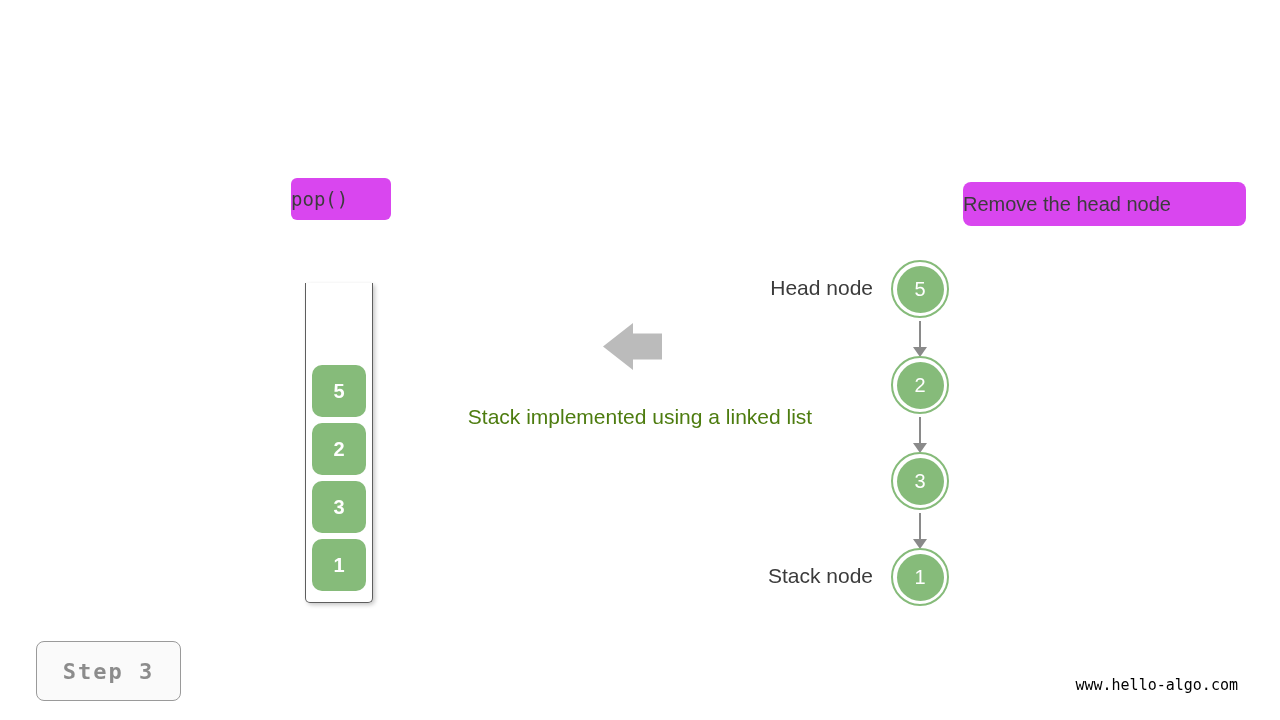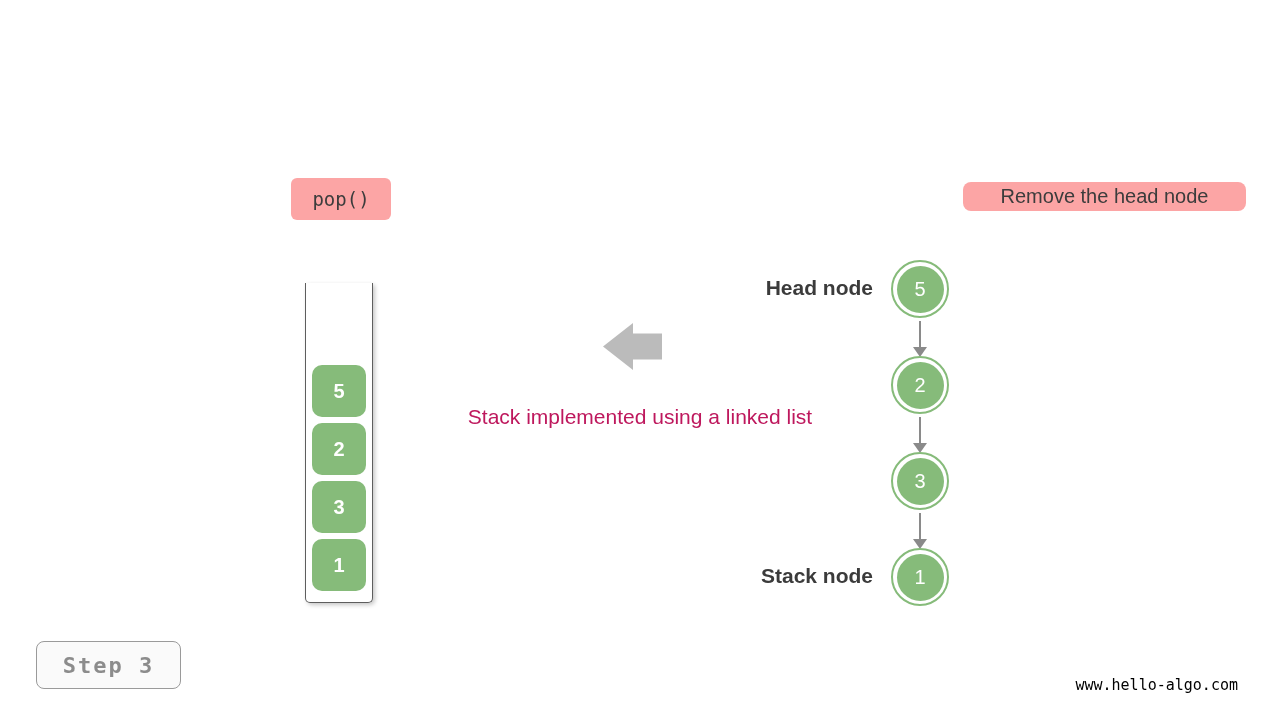--- a/index.html
+++ b/index.html
@@ -7,32 +7,32 @@
     width: 1280px; height: 720px;
     background: #ffffff;
     font-family: "Liberation Sans", sans-serif;
     overflow: hidden;
     position: relative;
   }
   .abs { position: absolute; }
 
   
   .chip {
-    background: #fca5a5;
+    background: #d946ef;
     color: #3c3c3c;
-    display: flex; align-items: center; justify-content: center;
+    display: flex; align-items: center; 
   }
   .chip.op {
     left: 291px; top: 178px; width: 100px; height: 42px;
     border-radius: 6px;
     font-family: "DejaVu Sans Mono", monospace;
     font-size: 19px;
   }
   .chip.action {
-    left: 963px; top: 182px; width: 283px; height: 29px;
+    left: 963px; top: 182px; width: 283px; height: 44px;
     border-radius: 8px;
     font-size: 20px;
   }
 
   
   .stack-container {
     left: 305px; top: 283px; width: 68px; height: 320px;
     border-left: 1.5px solid #5e5e5e;
     border-right: 1.5px solid #5e5e5e;
     border-bottom: 1.5px solid #5e5e5e;
@@ -52,21 +52,21 @@
     display: flex; align-items: center; justify-content: center;
   }
 
   
   .big-arrow { left: 603px; top: 322px; width: 59px; height: 49px; }
 
   
   .caption {
     left: 640px; top: 405px;
     transform: translateX(-50%);
-    color: #be185d;
+    color: #4d7c0f;
     font-size: 21px;
     white-space: nowrap;
   }
 
   
   .node {
     width: 58px; height: 58px;
     border: 2.5px solid #86bb7a;
     border-radius: 50%;
     background: #ffffff;
@@ -92,29 +92,29 @@
     width: 0; height: 0;
     border-left: 7px solid transparent;
     border-right: 7px solid transparent;
     border-top: 10px solid #8a8a8a;
   }
 
   
   .node-label {
     right: 407px;
     color: #3b3b3b;
-    font-size: 21px; font-weight: bold;
+    font-size: 21px; font-weight: normal;
     text-align: left;
     white-space: nowrap;
     margin-left: 9px;
   }
 
   
   .step-badge {
-    left: 36px; top: 641px; width: 145px; height: 48px;
+    left: 36px; top: 641px; width: 145px; height: 60px;
     background: #fafafa;
     border: 1.5px solid #9a9a9a;
     border-radius: 8px;
     color: #8c8c8c;
     font-family: "DejaVu Sans Mono", monospace;
     font-size: 22px; font-weight: bold;
     letter-spacing: 2px;
     display: flex; align-items: center; justify-content: center;
   }
 

